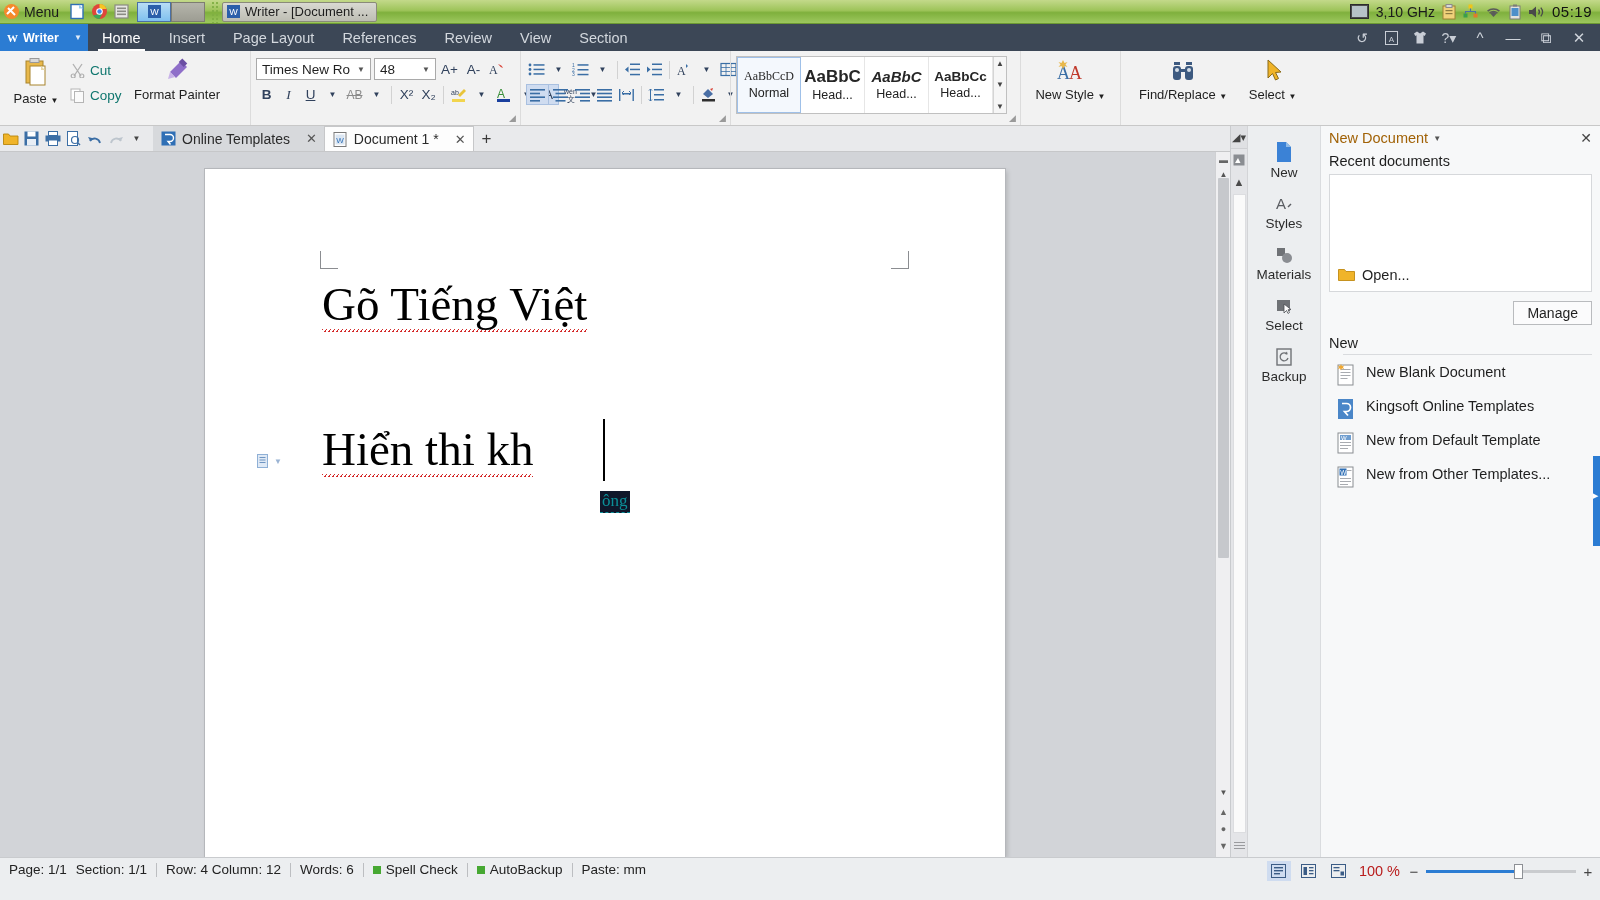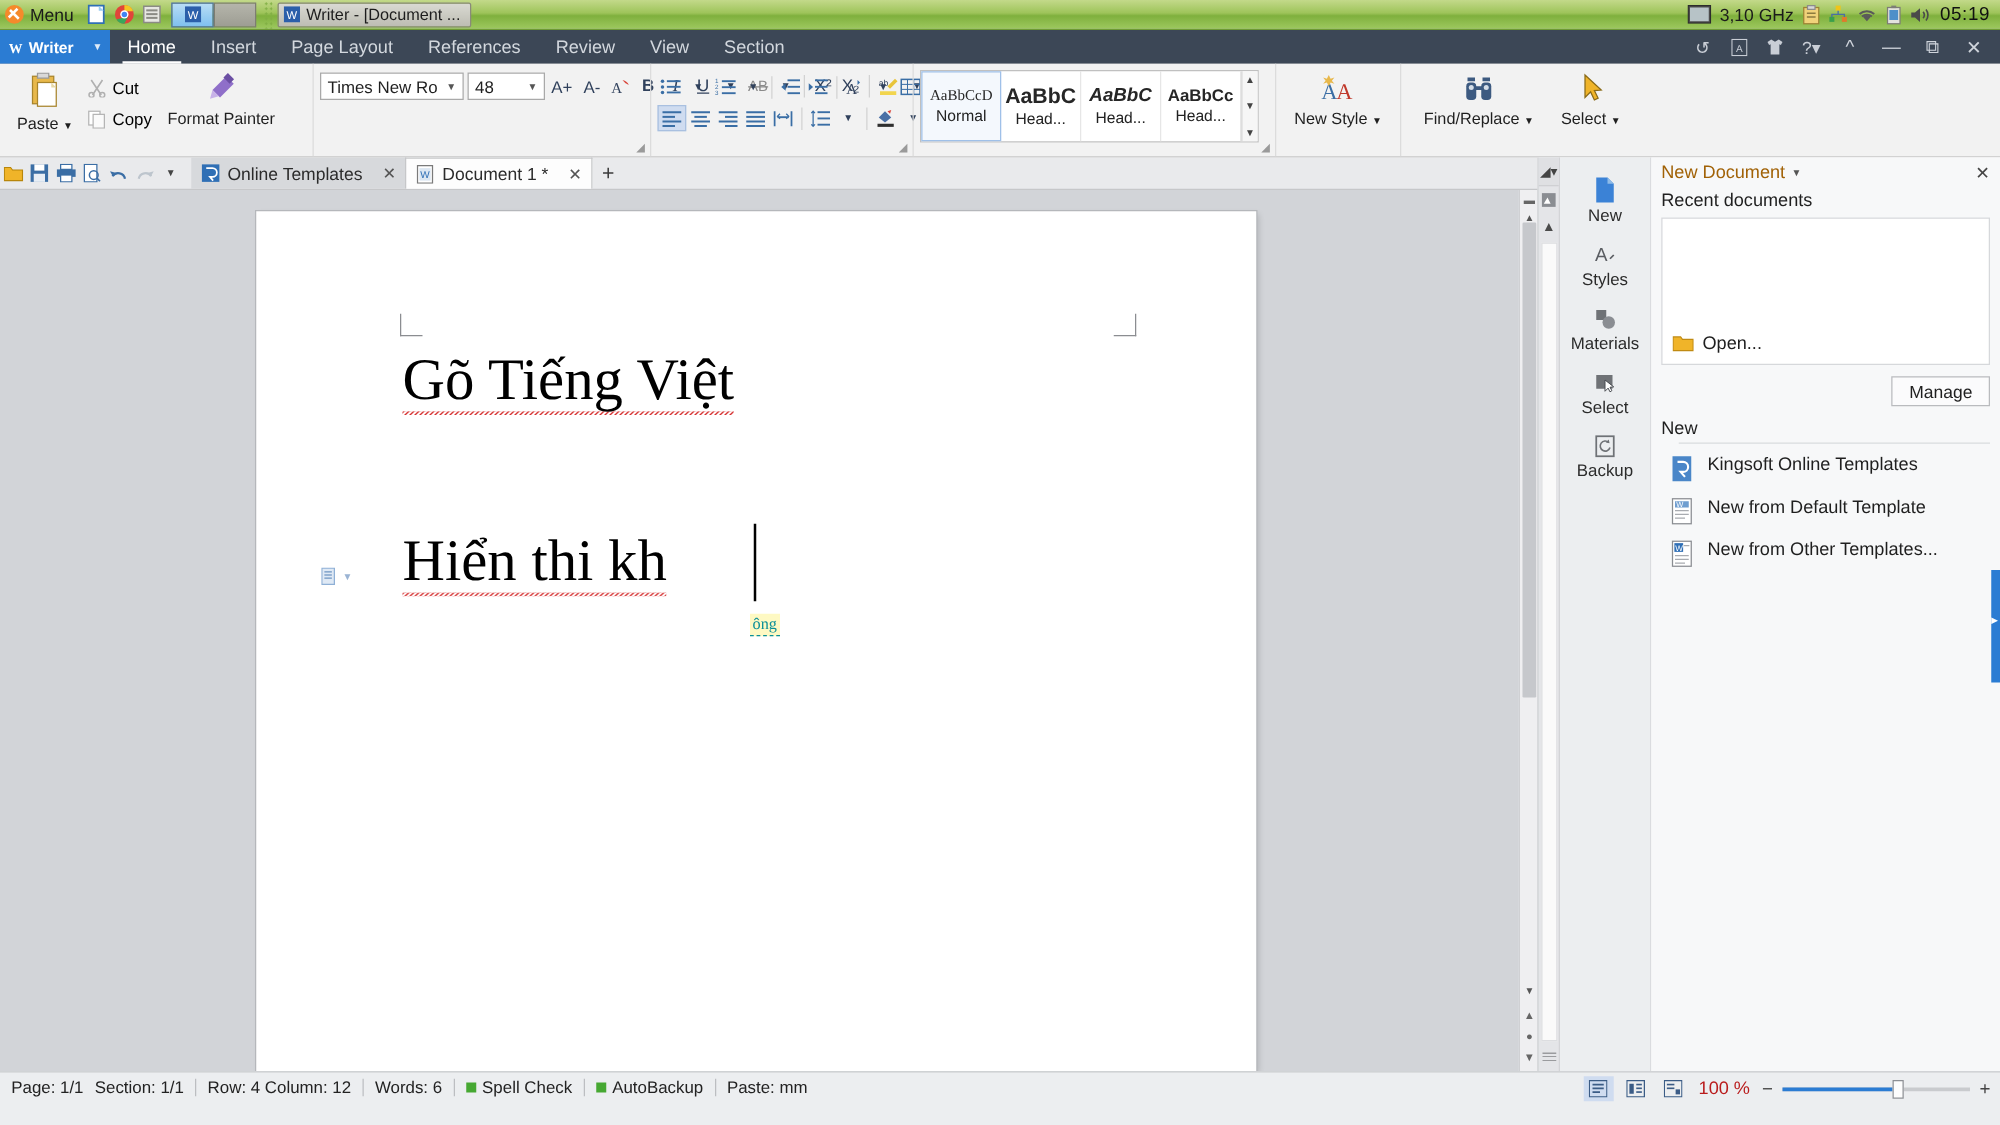--- a/index.html
+++ b/index.html
@@ -57,21 +57,21 @@
     background:#f2f2f2; border-bottom:1px solid #c8c8c8; display:flex; align-items:stretch;
   }
   .rgroup { display:flex; align-items:flex-start; padding:3px 5px 0 5px; position:relative; }
   .rgroup + .rgroup { border-left:1px solid #dcdcdc; }
   .rgroup .dlg { position:absolute; right:4px; bottom:2px; font-size:9px; color:#9a9a9a; }
 
   .big-btn { width:62px; display:flex; flex-direction:column; align-items:center; padding-top:4px; }
   .big-btn .lbl { font-size:13px; margin-top:3px; color:#1f1f1f; }
   .stack-two { display:flex; flex-direction:column; justify-content:flex-start; padding-top:6px; gap:4px; }
   .small-item { display:flex; align-items:center; gap:5px; font-size:13.5px; color:#1f1f1f; height:21px; padding:0 3px; }
-  .small-item.dim { color:#000000; }
+  .small-item.dim { color:#0f766e; }
 
   .fontrow { display:flex; align-items:center; gap:3px; }
   .combo { height:22px; border:1px solid #a9a9a9; background:#fff; display:flex; align-items:center;
            padding:0 2px 0 5px; font-size:13.5px; color:#1f1f1f; }
   .combo .cv { overflow:hidden; white-space:nowrap; }
   .combo .cc { margin-left:auto; font-size:8px; color:#555; padding:0 3px; }
   .iconbtn { min-width:21px; height:21px; display:flex; align-items:center; justify-content:center;
              font-size:13.5px; color:#30415c; padding:0 2px; }
   .iconbtn.on { background:#cfdcf0; border:1px solid #a9c0e0; }
   .vsep { width:1px; height:18px; background:#d2d2d2; margin:0 3px; }
@@ -105,22 +105,22 @@
   .crop-mark { position:absolute; width:18px; height:18px; }
   .crop-tl { left:115px; top:82px; border-left:1px solid #8b8d91; border-bottom:1px solid #8b8d91; }
   .crop-tr { left:686px; top:82px; border-right:1px solid #8b8d91; border-bottom:1px solid #8b8d91; }
 
   .docline { position:absolute; font-family:"Liberation Serif", serif; font-size:47px; color:#000;
              white-space:nowrap; line-height:1; }
   .sq { background-image: repeating-linear-gradient(135deg,#d42a2a 0 1.4px, transparent 1.4px 3px);
         background-repeat:repeat-x; background-size:4px 3px; background-position:0 100%;
         padding-bottom:4px; }
   #caret { position:absolute; width:2px; background:#000; }
-  #ime-popup { position:absolute; background:#fef9c3; color:#0b8f98; font-family:"Liberation Serif", serif;
-     font-size:13px; padding:0 2px 1px 2px; border-bottom:1px dashed #0b8f98; }
+  #ime-popup { position:absolute; background:#0f172a; color:#0b8f98; font-family:"Liberation Serif", serif;
+     font-size:17px; padding:0 2px 1px 2px; border-bottom:1px dashed #0b8f98; }
   .para-handle { position:absolute; display:flex; align-items:center; gap:3px; color:#9bb4d4; font-size:13px; }
 
   
   #vscroll { position:absolute; right:0; top:0; width:15px; height:705px; background:#efeff1; border-left:1px solid #cfd0d3; }
   #vscroll .thumb { position:absolute; left:2px; top:26px; width:11px; height:380px; background:#c6c8cc; border-radius:1px; }
   #vscroll .arr { position:absolute; left:0; width:15px; height:15px; display:flex; align-items:center; justify-content:center; font-size:8px; color:#555; }
   .vs-extra { position:absolute; left:0; width:15px; height:15px; display:flex; align-items:center; justify-content:center; font-size:9px; color:#666; }
 
   
   #taskpane { position:absolute; left:1230px; top:126px; width:370px; height:731px; background:#f3f4f6;
@@ -354,21 +354,21 @@
     <div class="big-btn" style="width:105px">
       <svg width="26" height="26" viewBox="0 0 26 26">
           <path d="M17 3 L23 9 L12 20 L6 14 Z" fill="#8f6fc9"></path>
           <path d="M6 14 L4 21 L11 19 Z" fill="#c8b2e8"></path>
           <rect x="16" y="2" width="7" height="5" transform="rotate(45 19 4)" fill="#6b4fa3"></rect>
         </svg>
       <span class="lbl">Format Painter</span>
     </div>
   </div>
 
-  <div class="rgroup" style="width:270px; flex-direction:row">
+  <div class="rgroup" style="width:270px; flex-direction:column">
     <div class="fontrow" style="margin-top:4px">
       <div class="combo" style="width:115px">
         <span class="cv">Times New Ro</span>
         <span class="cc">▼</span>
       </div>
       <div class="combo" style="width:62px">
         <span class="cv">48</span>
         <span class="cc">▼</span>
       </div>
       <span class="iconbtn">
@@ -804,20 +804,31 @@
     </div>
     <div class="manage-row">
       <div class="manage-btn">Manage</div>
     </div>
 
     <div class="newsec-title">New</div>
     <div class="newsec-rule"></div>
 
     <div class="newitem">
       <svg width="22" height="24" viewBox="0 0 22 24">
+          <rect x="3" y="2" width="15" height="20" fill="#fff" stroke="#8a8d92"></rect>
+          <rect x="5.5" y="6" width="10" height="1" fill="#a8abb0"></rect>
+          <rect x="5.5" y="9" width="10" height="1" fill="#a8abb0"></rect>
+          <rect x="5.5" y="12" width="10" height="1" fill="#a8abb0"></rect>
+          <rect x="5.5" y="15" width="7" height="1" fill="#a8abb0"></rect>
+          <path d="M2 1 l1 2.2 l2.2 -1 l-1.2 2 l1.2 2 l-2.2 -1 l-1 2.2 l-1 -2.2 l-2.2 1 l1.2 -2 l-1.2 -2 l2.2 1 Z" transform="translate(4,0)" fill="#f0a830"></path>
+        </svg>
+      <span class="nt">New Blank Document</span>
+    </div>
+    <div class="newitem">
+      <svg width="22" height="24" viewBox="0 0 22 24">
           <rect x="3" y="2" width="15" height="20" fill="#4a86c8"></rect>
           <path d="M7 6.5 h4.5 a4 4 0 0 1 0 8 h-2 l3.5 4" stroke="#fff" fill="none" stroke-width="1.7"></path>
         </svg>
       <span class="nt">Kingsoft Online Templates</span>
     </div>
     <div class="newitem">
       <svg width="22" height="24" viewBox="0 0 22 24">
           <rect x="3" y="2" width="15" height="20" fill="#fff" stroke="#8a8d92"></rect>
           <rect x="5" y="4" width="11" height="5" fill="#6f9ed0"></rect>
           <rect x="5" y="11" width="11" height="1" fill="#a8abb0"></rect>

